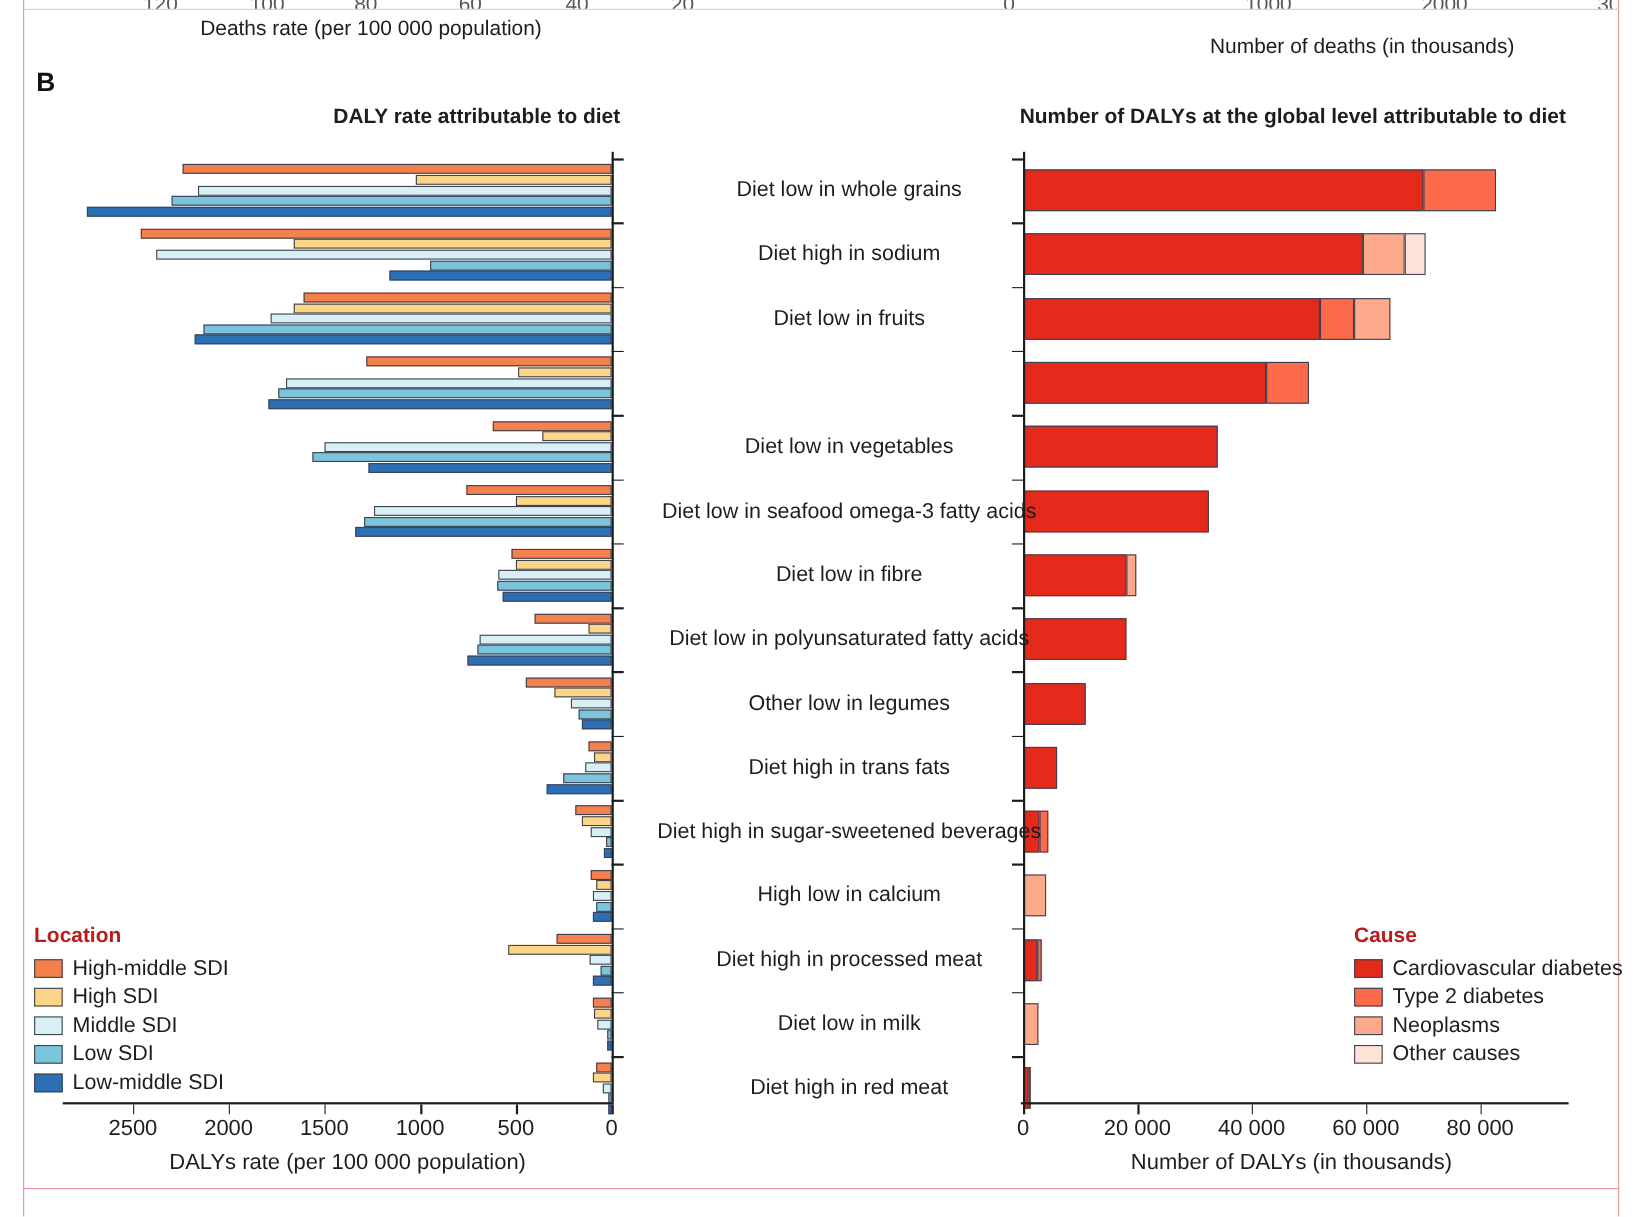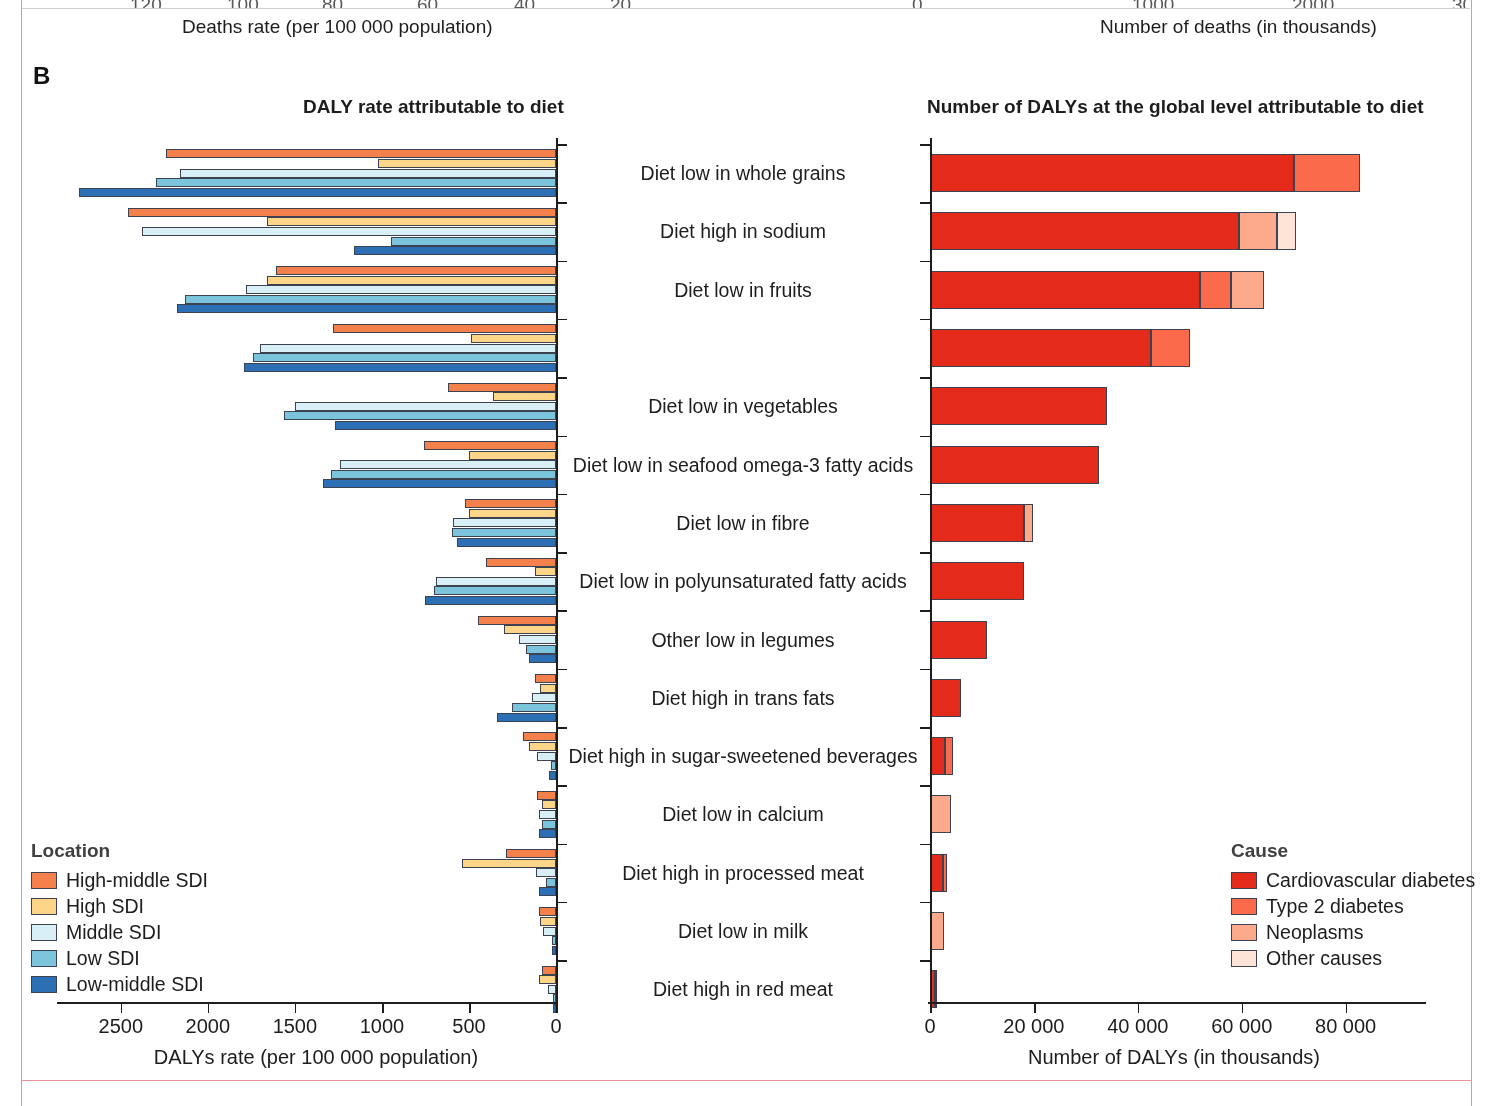--- a/index.html
+++ b/index.html
@@ -21,21 +21,21 @@
   .truncated-a-ticks {
     position:absolute; left:22px; top:-6px; width:1448px; height:14px;
     overflow:hidden; color:#3a3a3a; font-size:19px; opacity:.85;
   }
   .truncated-a-ticks span { position:absolute; top:0; }
 
   .axis-caption-top {
     position:absolute; font-size:19px; color:#1d1d1d; white-space:nowrap;margin-left:32px;
   }
   #deaths-rate-caption  { left:150px;  top:16px; }
-  #number-deaths-caption{ left:1068px; top:16px; }
+  #number-deaths-caption{ left:1068px; top:32px; }
 
   .panel-letter {
     position:absolute; left:33px; top:62px;
     font-size:24px; font-weight:bold; color:#111;
   }
 
   .panel-title {
     position:absolute; font-size:19px; font-weight:bold; color:#1d1d1d;
     white-space:nowrap;
   }
@@ -63,30 +63,30 @@
     white-space:nowrap; transform:translateX(-50%);
   }
 
   
   .bar {
     position:absolute; border:1.6px solid #3c4250;
   }
   .seg { position:absolute; border:1.6px solid #3c4250; }
 
   
-  #category-labels { position:absolute; left:560px; top:138px; width:366px; height:870px; }
+  #category-labels { position:absolute; left:589px; top:138px; width:366px; height:870px; }
   .cat-label {
     position:absolute; width:100%; text-align:center;
     font-size:19.5px; color:#1d1d1d; white-space:nowrap;
     transform:translateY(-50%);
   }
 
   
   .legend { position:absolute; }
-  .legend-title { font-size:19px; font-weight:bold; color:#404040; margin-bottom:5px; }
+  .legend-title { font-size:19px; font-weight:bold; color:#b91c1c; margin-bottom:5px; }
   .legend-row { display:flex; align-items:center; height:26px; }
   .legend-swatch {
     width:26px; height:17px; border:1.6px solid #3c4250; margin-right:9px; flex:none;
   }
   .legend-text { font-size:19.5px; color:#1d1d1d; white-space:nowrap; }
 
   #location-legend { left:31px;  top:840px; }
   #cause-legend    { left:1231px;top:840px; }
 </style>
 </head>
@@ -285,21 +285,21 @@
     <div class="cat-label" style="top: 35.15px;">Diet low in whole grains</div>
     <div class="cat-label" style="top: 93.45px;">Diet high in sodium</div>
     <div class="cat-label" style="top: 151.75px;">Diet low in fruits</div>
     <div class="cat-label" style="top: 268.35px;">Diet low in vegetables</div>
     <div class="cat-label" style="top: 326.65px;">Diet low in seafood omega-3 fatty acids</div>
     <div class="cat-label" style="top: 384.95px;">Diet low in fibre</div>
     <div class="cat-label" style="top: 443.25px;">Diet low in polyunsaturated fatty acids</div>
     <div class="cat-label" style="top: 501.55px;">Other low in legumes</div>
     <div class="cat-label" style="top: 559.85px;">Diet high in trans fats</div>
     <div class="cat-label" style="top: 618.15px;">Diet high in sugar-sweetened beverages</div>
-    <div class="cat-label" style="top: 676.45px;">Diet low in calcium</div>
+    <div class="cat-label" style="top: 676.45px;">High low in calcium</div>
     <div class="cat-label" style="top: 734.75px;">Diet high in processed meat</div>
     <div class="cat-label" style="top: 793.05px;">Diet low in milk</div>
     <div class="cat-label" style="top: 851.35px;">Diet high in red meat</div>
   </div>
 
 <div class="legend" id="location-legend">
   <div class="legend-title">Location</div>
   <div id="location-legend-rows">
       <div class="legend-row">
         <div class="legend-swatch" style="background: rgb(244, 129, 76);"></div>

